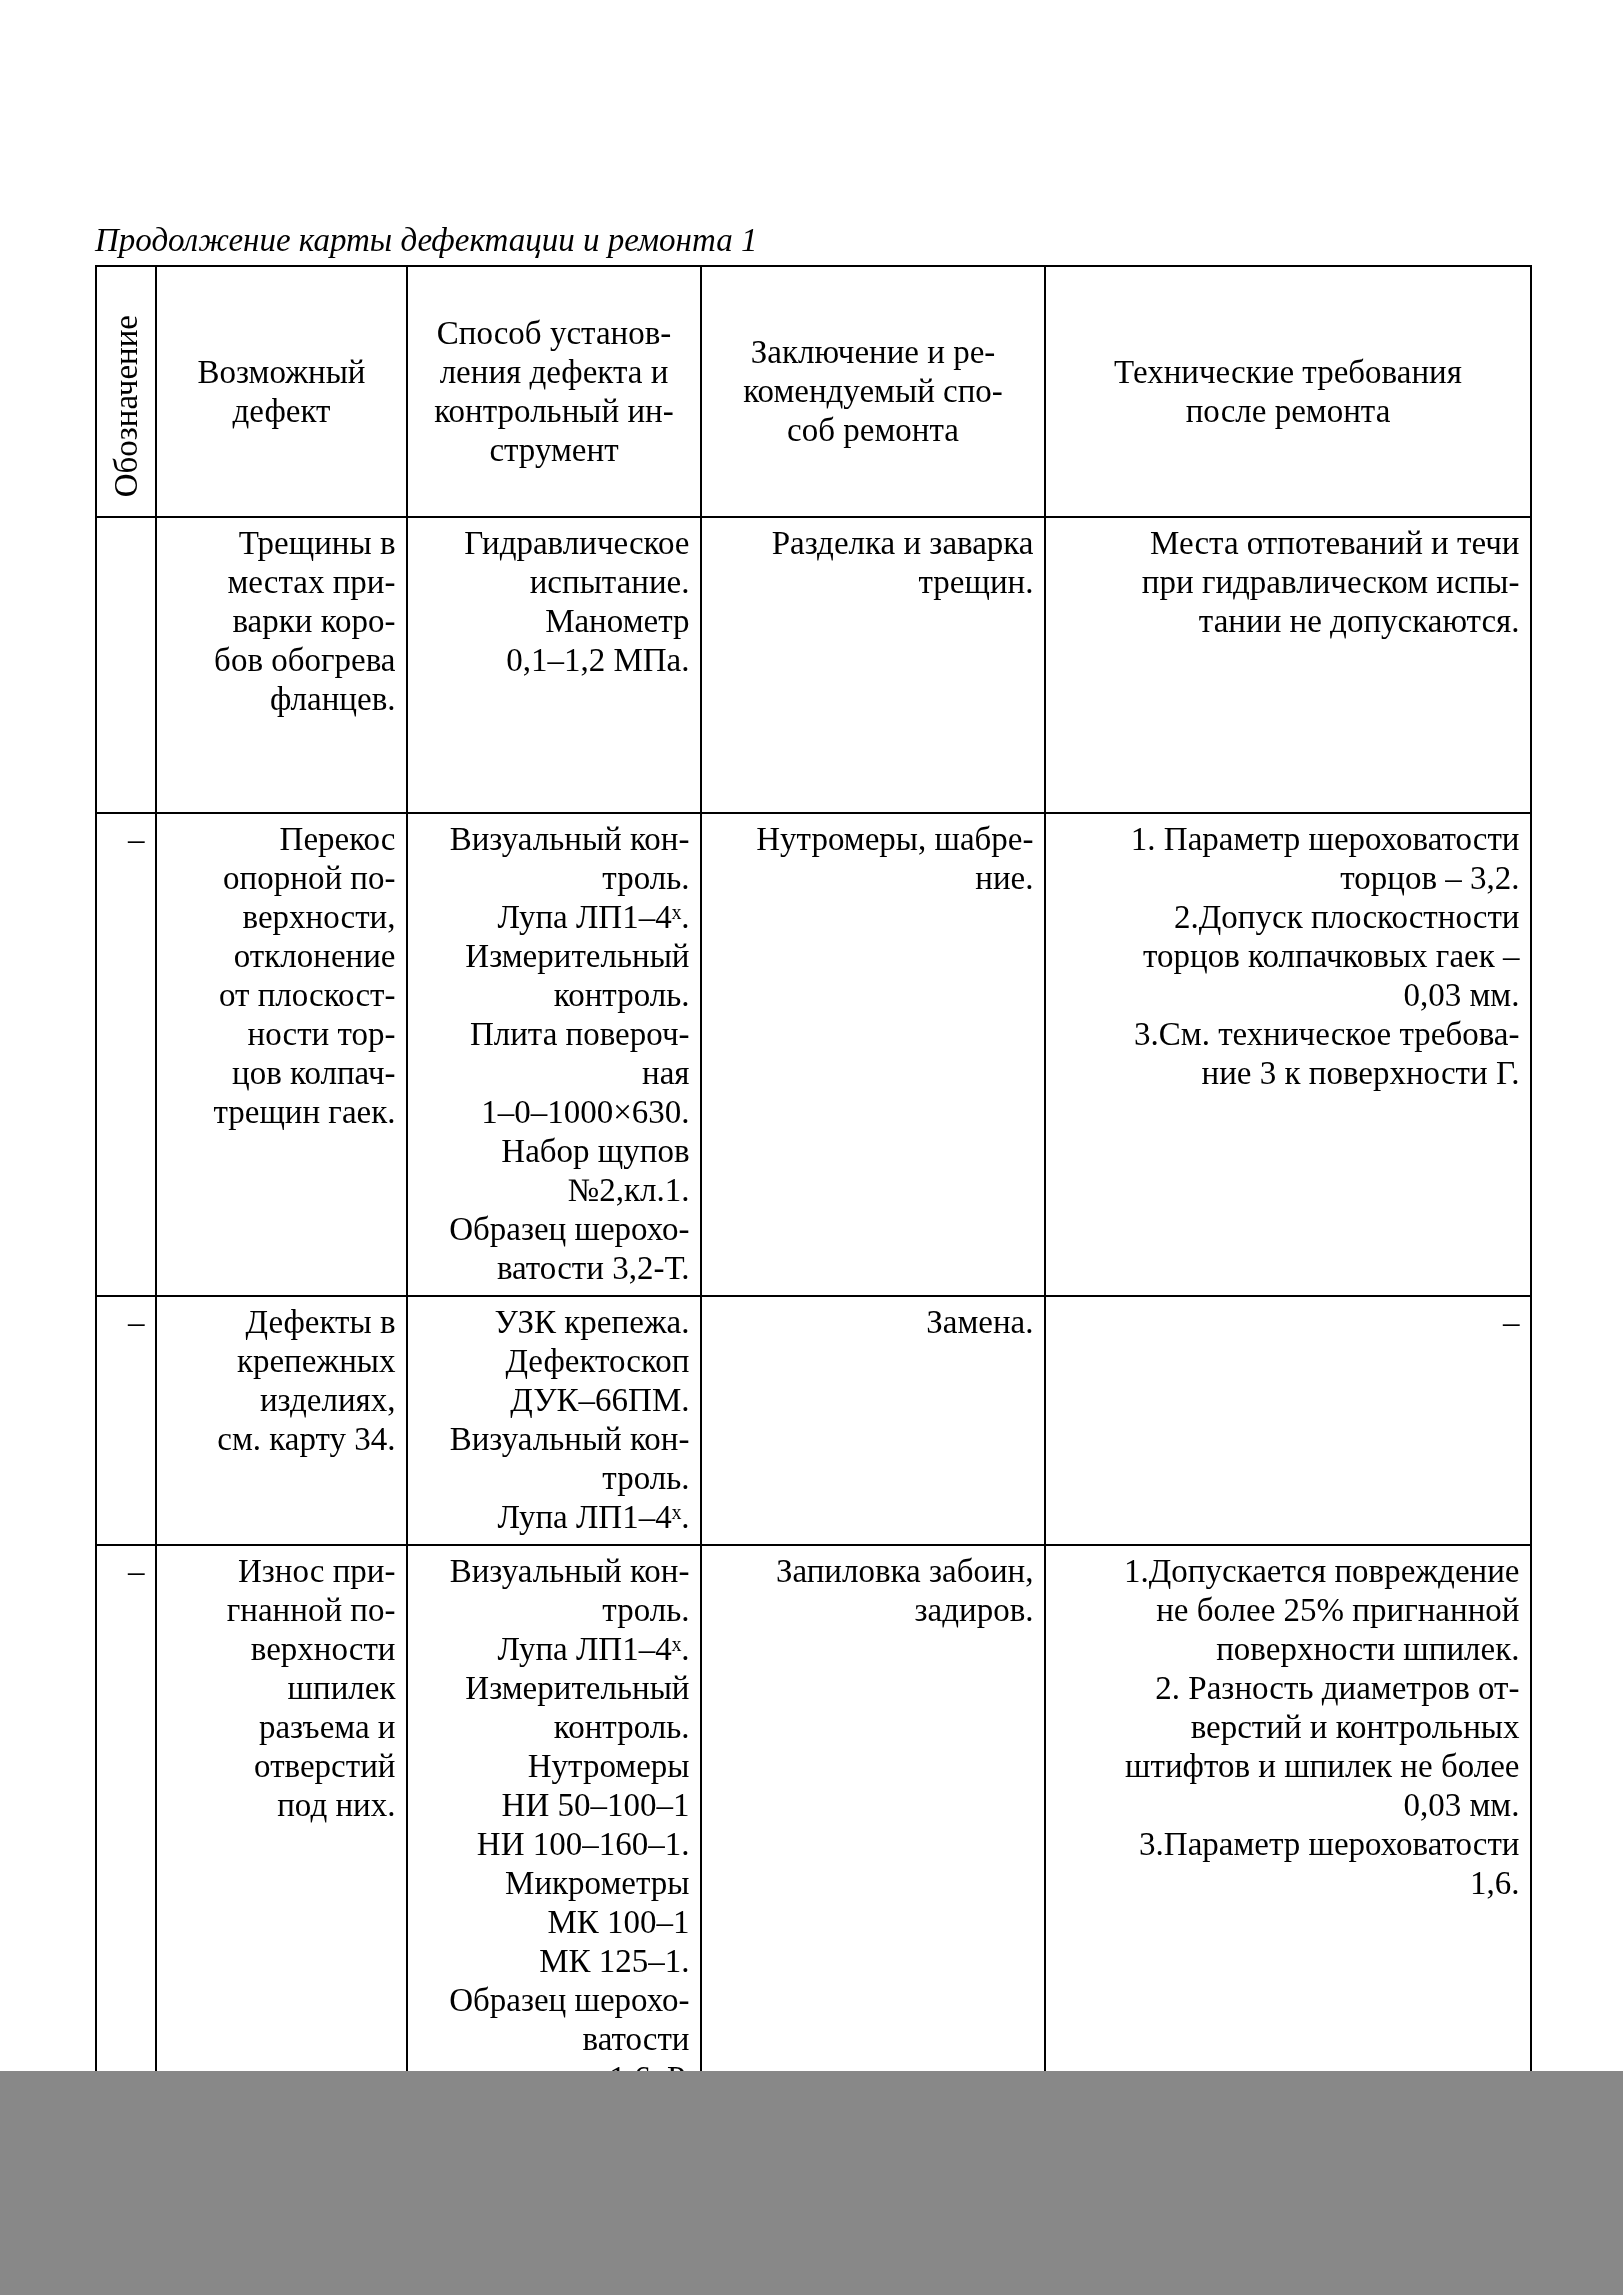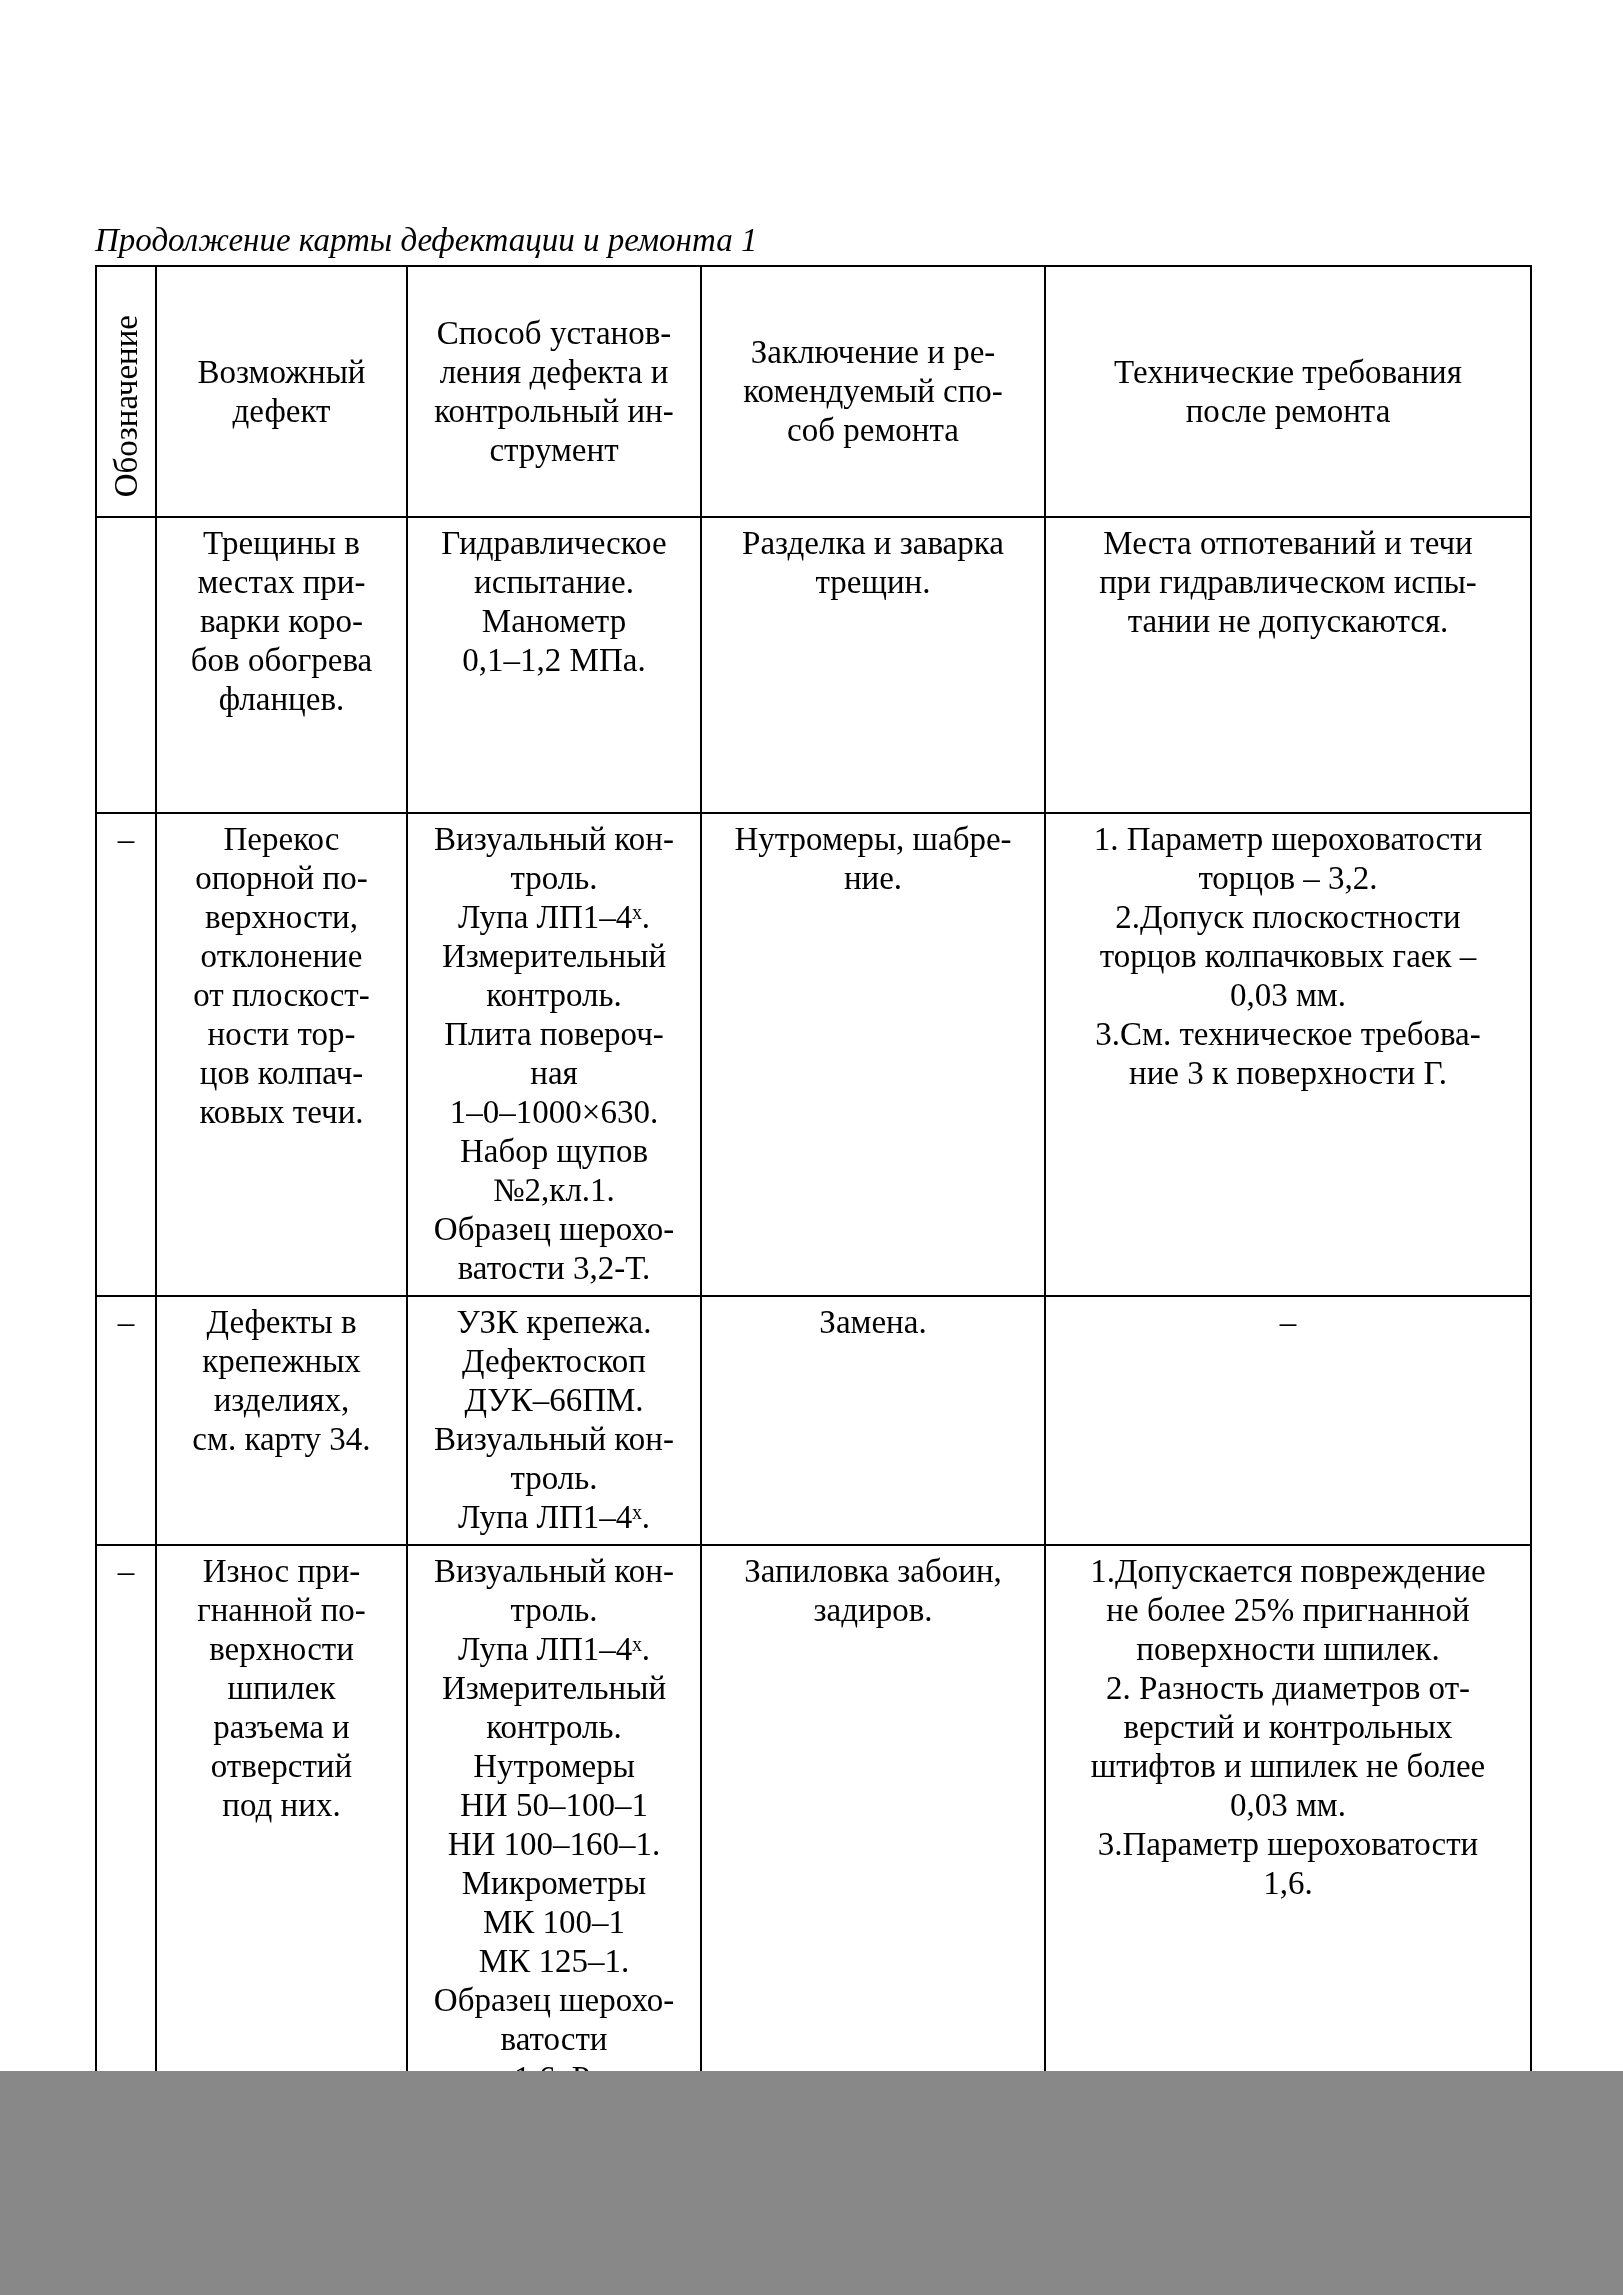--- a/index.html
+++ b/index.html
@@ -41,21 +41,21 @@
     box-sizing: border-box;
     overflow: hidden;
   }
   table.defect-table th {
     vertical-align: middle;
     text-align: center;
     padding: 9.2px 6.5px;
   }
   table.defect-table td {
     vertical-align: top;
-    text-align: center;
+    text-align: right;
     padding: 6.5px 10.5px;
     margin-top: 16px;
   }
   td.cell-designation {
     text-align: center;
     padding-left: 2.6px;
     padding-right: 2.6px;
   }
   th.th-designation {
     padding: 6.5px 2.6px;
@@ -128,21 +128,21 @@
       </tr>
       <tr>
         <td class="cell-designation">–</td>
         <td>Перекос
 опорной по-
 верхности,
 отклонение
 от плоскост-
 ности тор-
 цов колпач-
-ковых течи.</td>
+трещин гаек.</td>
         <td>Визуальный кон-
 троль.
 Лупа ЛП1–4ˣ.
 Измерительный
 контроль.
 Плита повероч-
 ная
 1–0–1000×630.
 Набор щупов
 №2,кл.1.

